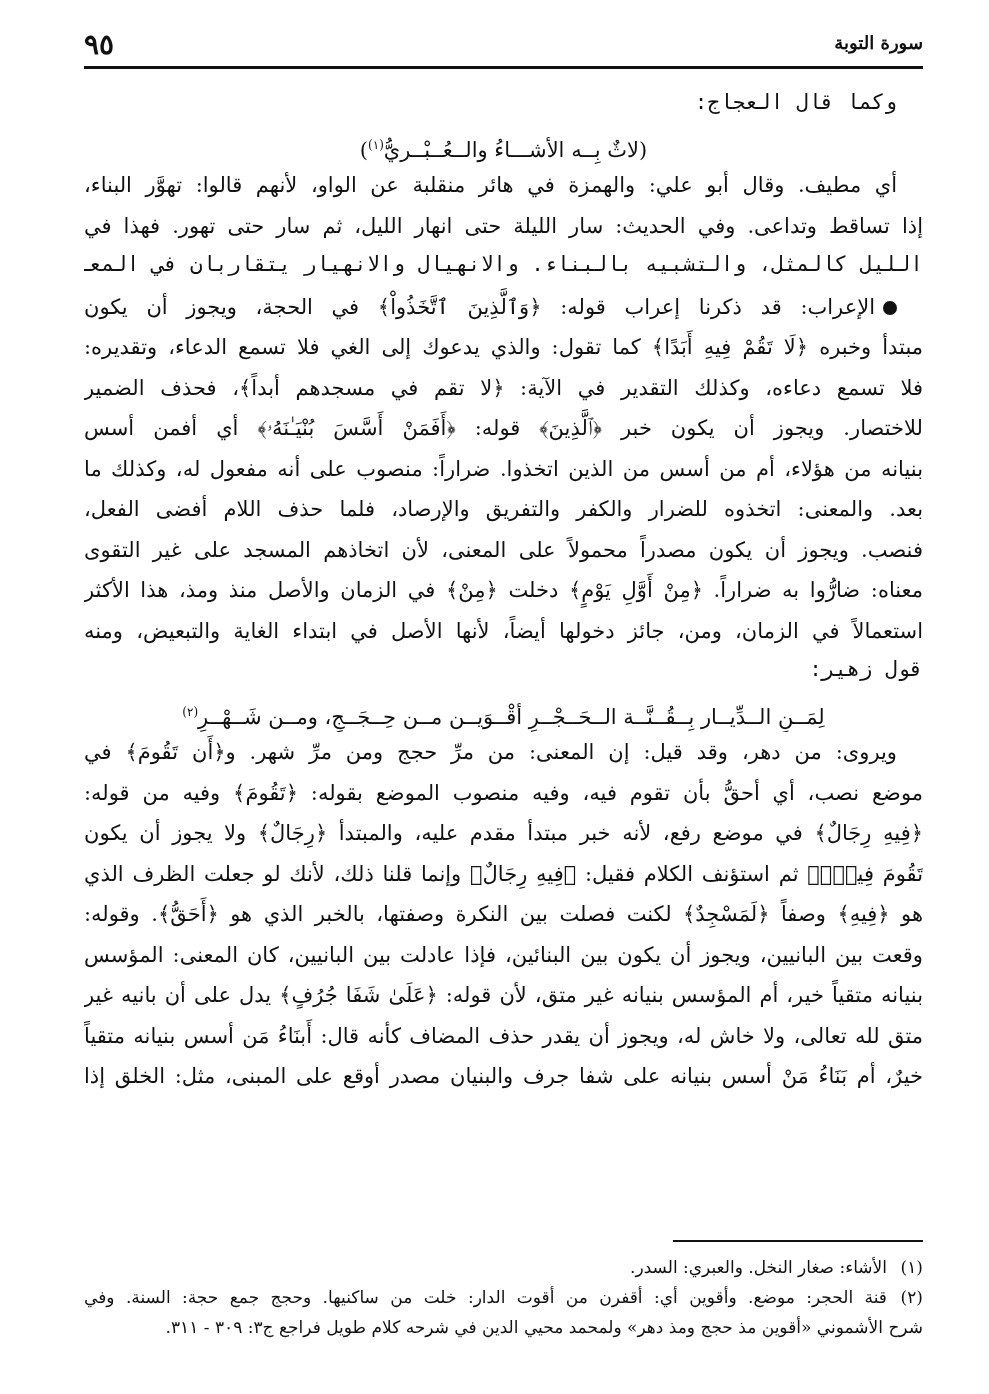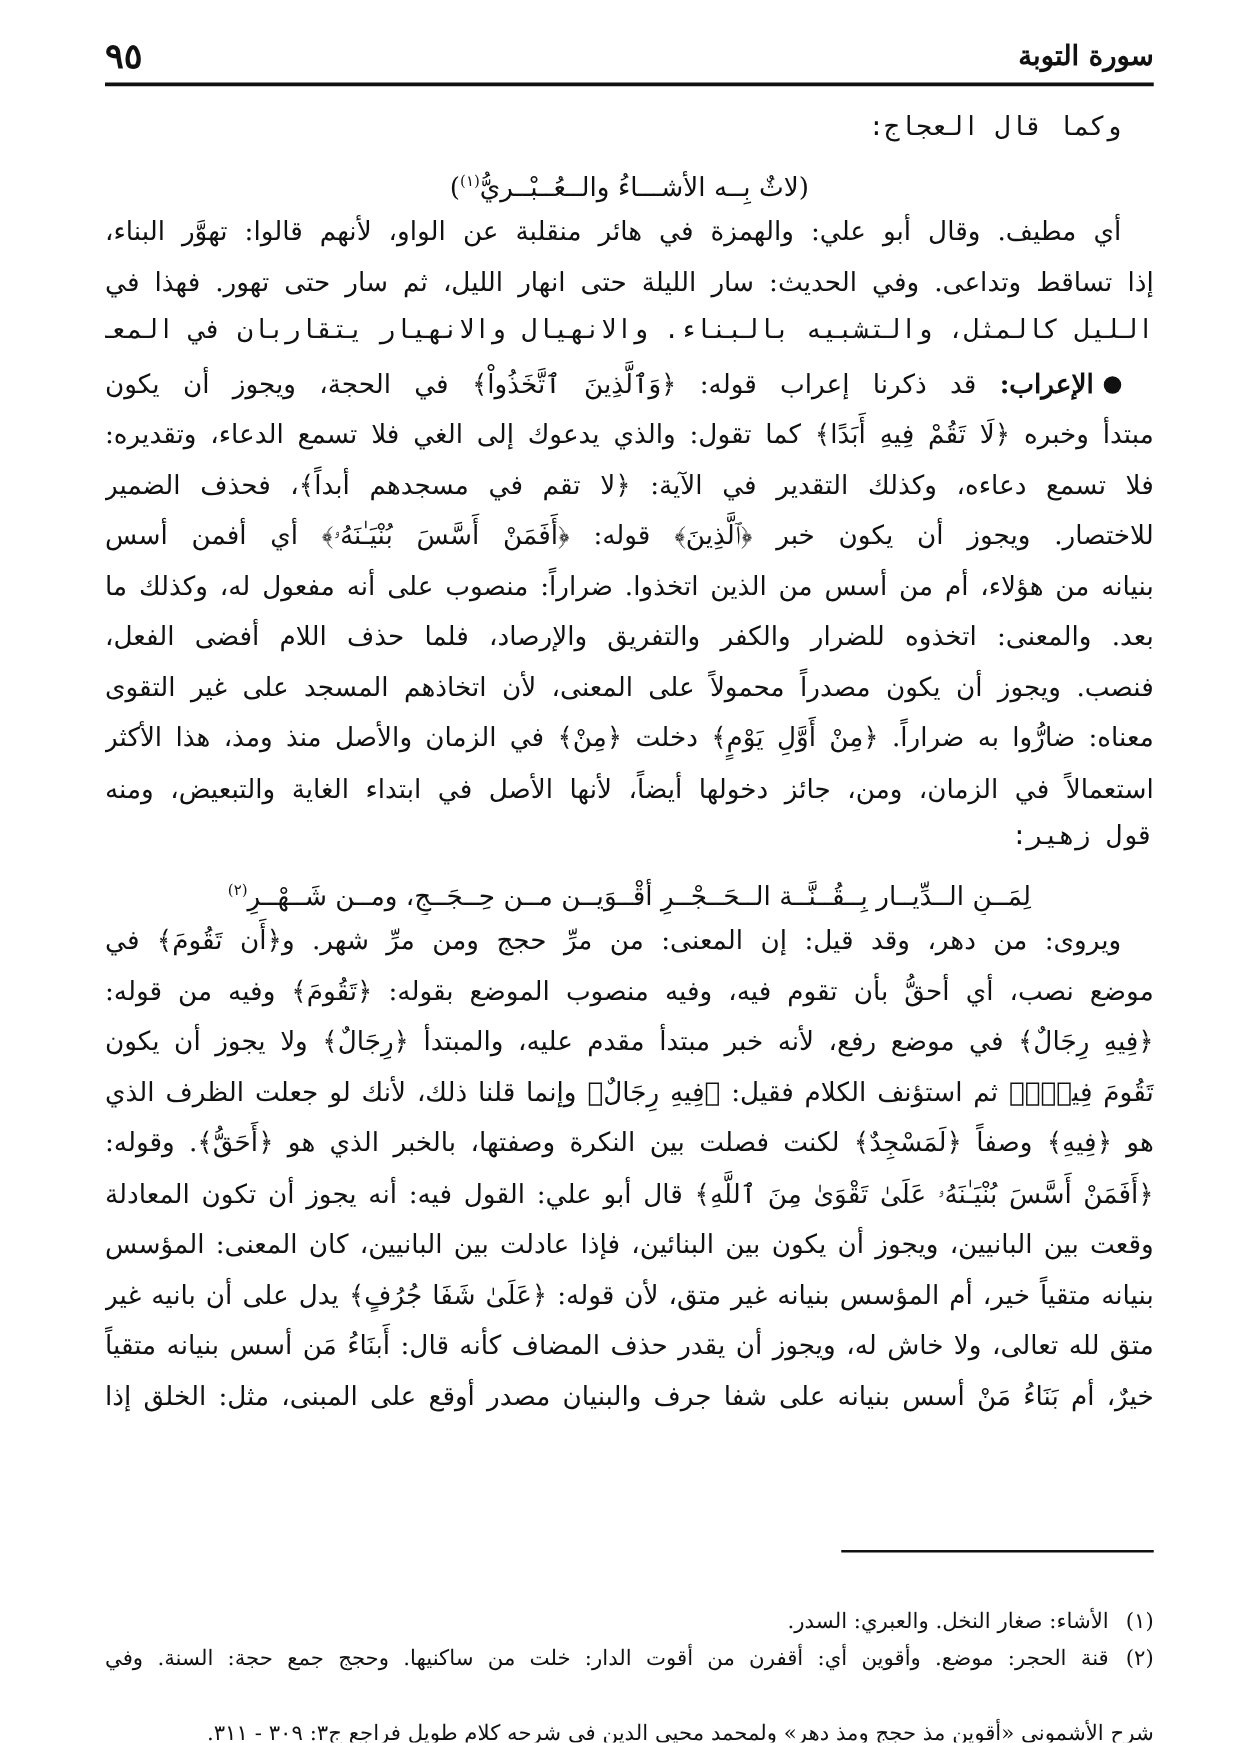--- a/index.html
+++ b/index.html
@@ -1,33 +1,33 @@
 <!DOCTYPE html>
 <html><head>
 <meta charset="utf-8">
 <style>
   html, body { margin:0; padding:0; background:#fff; }
   body { width:989px; height:1394px; position:relative; overflow:hidden;
          font-family:"DejaVu Serif", "Liberation Serif", serif; color:#111; }
   .page { position:absolute; left:0; top:0; width:989px; height:1394px; direction:rtl; }
   .header { position:absolute; top:28px; left:84px; right:66px; height:40px; }
-  .sura-title { position:absolute; right:0; top:4px; font-size:22px; font-weight:bold; }
+  .sura-title { position:absolute; right:0; top:4px; font-size:18px; font-weight:bold; }
   .page-number { position:absolute; left:0; top:0; font-size:28px; font-weight:bold; }
   .header-rule { position:absolute; top:66px; left:84px; right:66px; height:3px; background:#111; }
   .body-text { position:absolute; top:84px; left:84px; right:66px; font-size:21px; line-height:40.5px; text-align:justify; }
   .line { display:block; white-space:nowrap; overflow:hidden; text-align:justify; text-align-last:justify; height:40.5px; }
   .line.last { text-align-last:right;font-family:Liberation Mono, monospace; }
   .line.center { text-align:right; text-align-last:center; }
   .indent { padding-right:26px; }
-  .bold { font-weight:bold; }
+  .bold { font-weight:normal; }
   .bullet { display:inline-block; width:14px; height:14px; border-radius:50%; background:#111; margin-left:8px; vertical-align:middle; }
   .fn-rule { position:absolute; top:1240px; right:66px; width:250px; height:2px; background:#111; }
   .footnotes { position:absolute; top:1252px; left:84px; right:66px; font-size:17px; line-height:30px; }
   .fn-line { display:block; white-space:nowrap; overflow:hidden; text-align:justify; text-align-last:justify; }
-  .fn-line.last { text-align-last:right;margin-top:30px; }
+  .fn-line.last { text-align-last:right; }
   .fn-num { display:inline-block; width:36px; }
   .fn-cont { padding-right:0; }
   sup { font-size:12px; }
 </style>
 </head>
 <body>
 
 <div class="page">
 
   <div class="header">
@@ -51,21 +51,20 @@
     <span class="line">فنصب. ويجوز أن يكون مصدراً محمولاً على المعنى، لأن اتخاذهم المسجد على غير التقوى</span>
     <span class="line">معناه: ضارُّوا به ضراراً. ﴿مِنْ أَوَّلِ يَوْمٍ﴾ دخلت ﴿مِنْ﴾ في الزمان والأصل منذ ومذ، هذا الأكثر</span>
     <span class="line">استعمالاً في الزمان، ومن، جائز دخولها أيضاً، لأنها الأصل في ابتداء الغاية والتبعيض، ومنه</span>
     <span class="line last">قول زهير:</span>
     <span class="line center"><span>لِمَــنِ الــدِّيــار بِــقُــنَّــة الــحَــجْــرِ     أقْــوَيــن مــن حِــجَــجٍ، ومــن شَــهْــرِ</span><sup>(٢)</sup></span>
     <span class="line indent">ويروى: من دهر، وقد قيل: إن المعنى: من مرِّ حجج ومن مرِّ شهر. و﴿أَن تَقُومَ﴾ في</span>
     <span class="line">موضع نصب، أي أحقُّ بأن تقوم فيه، وفيه منصوب الموضع بقوله: ﴿تَقُومَ﴾ وفيه من قوله:</span>
     <span class="line">﴿فِيهِ رِجَالٌ﴾ في موضع رفع، لأنه خبر مبتدأ مقدم عليه، والمبتدأ ﴿رِجَالٌ﴾ ولا يجوز أن يكون</span>
     <span class="line">تَقُومَ فِيهِۚ﴾ ثم استؤنف الكلام فقيل: ﴿فِيهِ رِجَالٌ﴾ وإنما قلنا ذلك، لأنك لو جعلت الظرف الذي</span>
     <span class="line">هو ﴿فِيهِ﴾ وصفاً ﴿لَمَسْجِدٌ﴾ لكنت فصلت بين النكرة وصفتها، بالخبر الذي هو ﴿أَحَقُّ﴾. وقوله:</span>
-    <span class="line">﴿أَفَمَنْ أَسَّسَ بُنْيَـٰنَهُۥ عَلَىٰ تَقْوَىٰ مِنَ ٱللَّهِ﴾ قال أبو علي: القول فيه: أنه يجوز أن تكون المعادلة</span>
     <span class="line">وقعت بين البانيين، ويجوز أن يكون بين البنائين، فإذا عادلت بين البانيين، كان المعنى: المؤسس</span>
     <span class="line">بنيانه متقياً خير، أم المؤسس بنيانه غير متق، لأن قوله: ﴿عَلَىٰ شَفَا جُرُفٍ﴾ يدل على أن بانيه غير</span>
     <span class="line">متق لله تعالى، ولا خاش له، ويجوز أن يقدر حذف المضاف كأنه قال: أَبنَاءُ مَن أسس بنيانه متقياً</span>
     <span class="line">خيرٌ، أم بَنَاءُ مَنْ أسس بنيانه على شفا جرف والبنيان مصدر أوقع على المبنى، مثل: الخلق إذا</span>
   </div>
 
   <div class="fn-rule"></div>
 
   <div class="footnotes">
     <span class="fn-line last"><span class="fn-num">(١)</span><span>الأشاء: صغار النخل. والعبري: السدر.</span></span>

